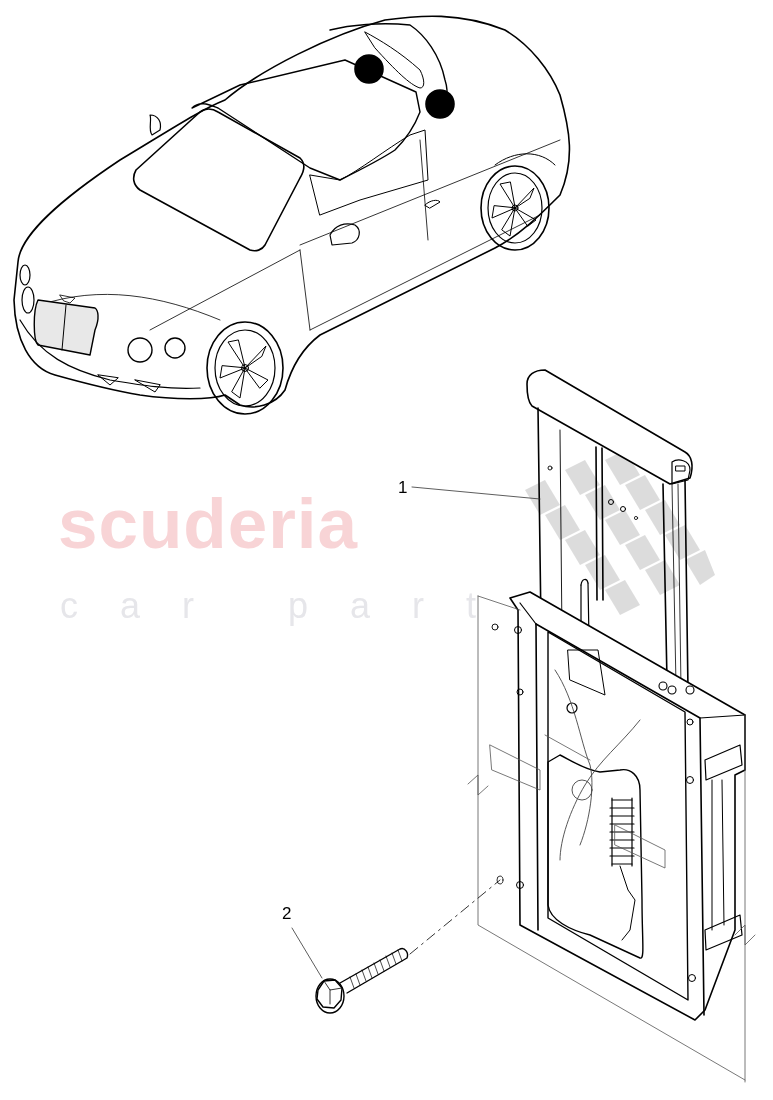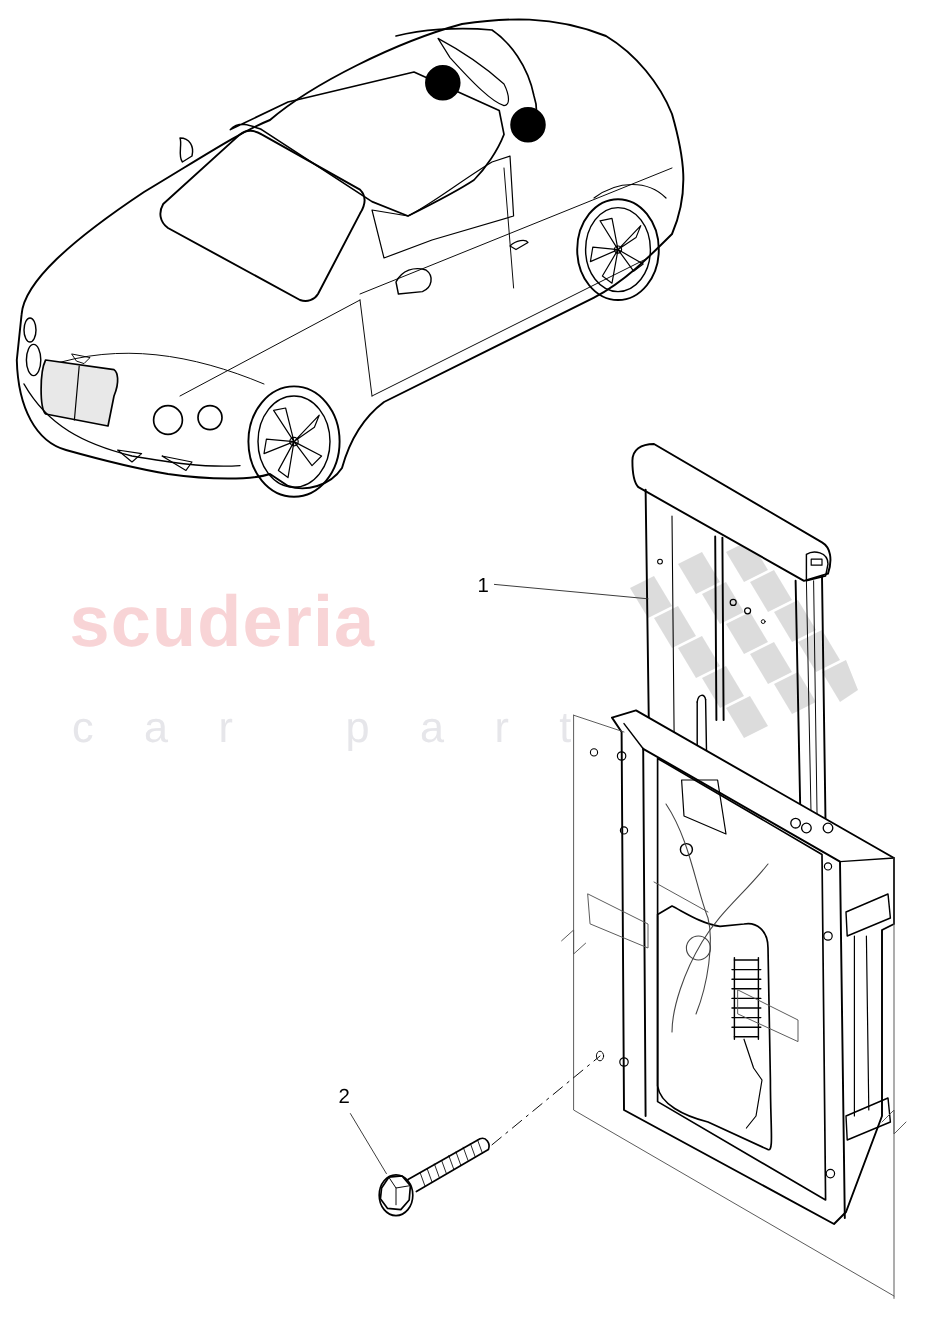--- a/index.html
+++ b/index.html
@@ -1,18 +1,18 @@
 <!DOCTYPE html>
 <html><head>
 <meta charset="utf-8">
 <style>
   html, body { margin:0; padding:0; background:#ffffff; }
   body { width:773px; height:1100px; position:relative; overflow:hidden; font-family:"Liberation Sans", sans-serif; }
   .layer { position:absolute; left:0; top:0; width:773px; height:1100px; }
-  .wm-big { position:absolute; left:58px; top:488px; font-size:60px; font-weight:bold; color:#f8d4d6; letter-spacing:1px; line-height:1; font-family:"Liberation Sans", sans-serif; }
+  .wm-big { position:absolute; left:58px; top:488px; font-size:71px; font-weight:bold; color:#f8d4d6; letter-spacing:1px; line-height:1; font-family:"Liberation Sans", sans-serif; }
   .wm-small { position:absolute; left:60px; top:588px; font-size:36px; color:#e6e6ea; letter-spacing:42px; line-height:1; font-family:"Liberation Sans", sans-serif; }
   .callout { position:absolute; font-size:17px; color:#000; font-family:"Liberation Sans", sans-serif; line-height:1; }
   #callout-1 { left:398px; top:479px; }
   #callout-2 { left:282px; top:905px; }
 </style>
 </head>
 <body>
 
 <div class="layer">
 

